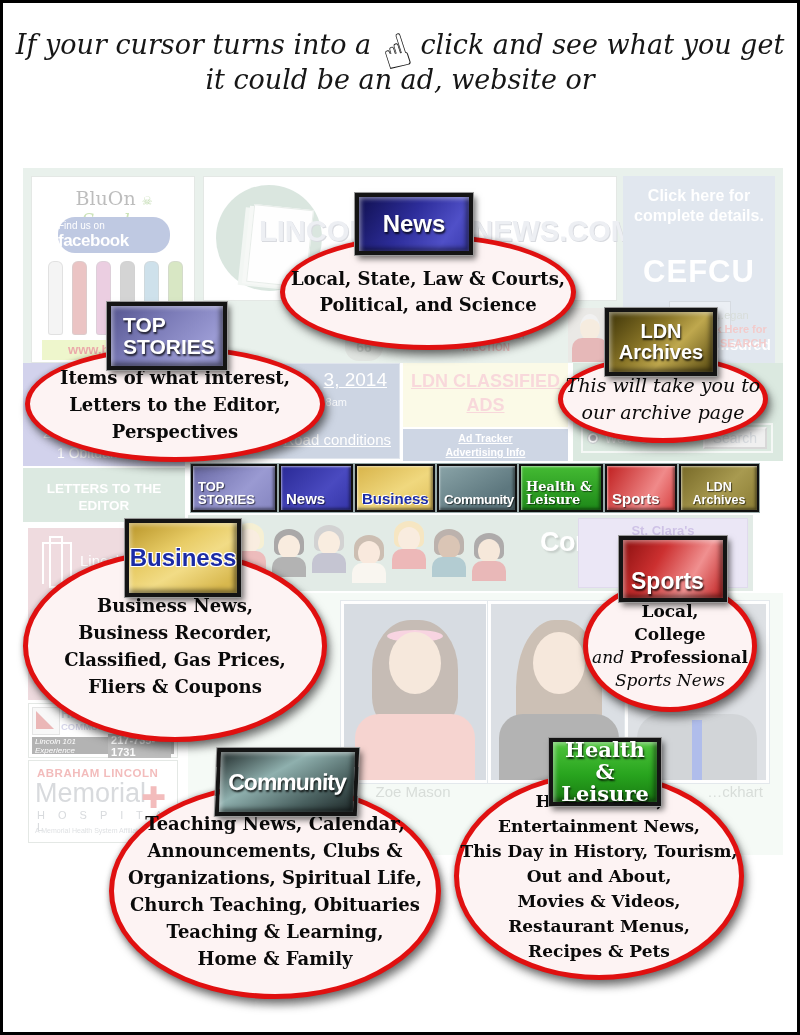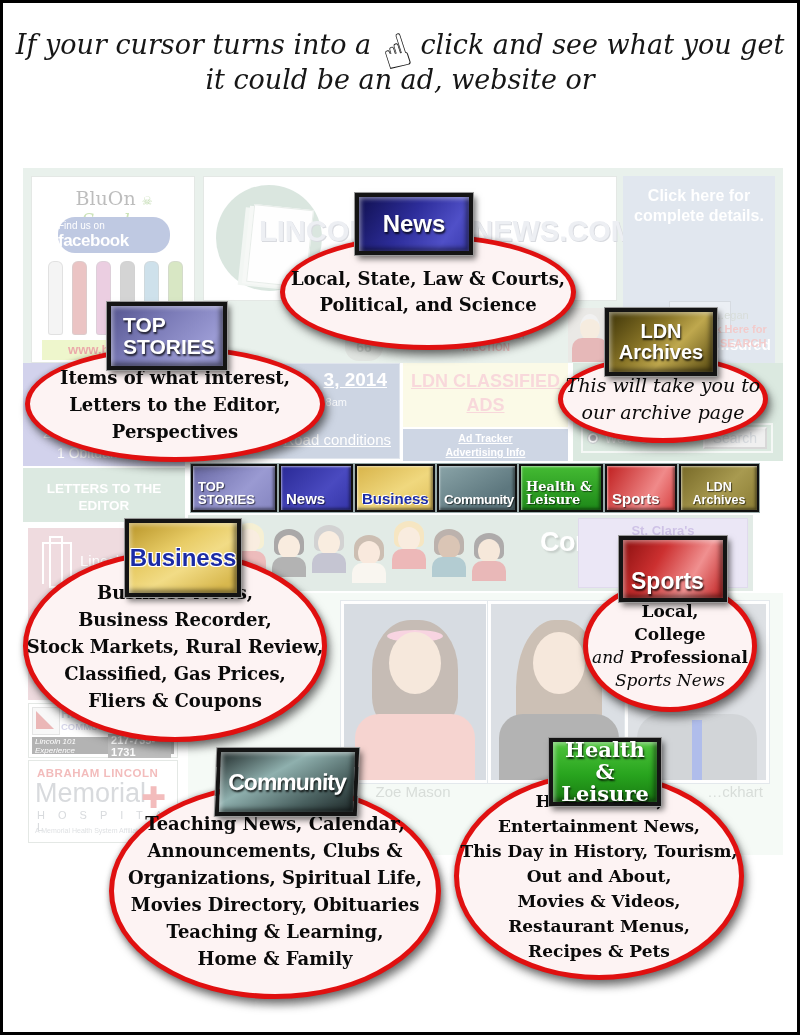--- a/index.html
+++ b/index.html
@@ -34,21 +34,21 @@
   .clerk{left:408px;top:138px;width:110px;font-size:10px;line-height:12px;color:#8a9a92;text-align:center;}
   .clerk .red{color:#d05858;font-weight:bold;}
   .shield66{left:322px;top:166px;width:38px;height:27px;background:#b3bcb1;border-radius:6px 6px 14px 14px;color:#6a7a6e;font-weight:bold;font-size:14px;text-align:center;line-height:27px;}
   .tphoto{left:545px;top:140px;width:44px;height:54px;background:#cac6be;overflow:hidden;}
   .tp-head{position:absolute;left:12px;top:6px;width:20px;height:22px;border-radius:50%;background:#e8cfae;border-top:5px solid #dcdcdc;}
   .tp-body{position:absolute;left:4px;top:30px;width:36px;height:24px;border-radius:10px 10px 0 0;background:#c04848;}
   .tax{left:663px;top:140px;width:90px;text-align:center;font-size:11px;line-height:14px;color:#9aa89e;}
   .tax .red{color:#e07878;font-weight:bold;}
   .purplebox{left:0;top:195px;width:162px;height:103px;background:#8a8ace;color:#fff;font-size:14px;}
   .datepanel{left:165px;top:195px;width:212px;height:96px;background:#7e92b6;border:1px solid #b0bcd0;box-sizing:border-box;color:#eef2f8;}
-  .dp-date{position:absolute;right:12px;top:5px;font-size:19px;font-weight:bold;text-decoration:underline;color:#fff;}
+  .dp-date{position:absolute;right:12px;top:5px;font-size:19px;font-weight:normal;text-decoration:underline;color:#fff;}
   .dp-sm{position:absolute;right:52px;font-size:11px;}
   .road{position:absolute;right:8px;bottom:10px;font-size:15px;color:#fff;text-decoration:underline;}
   .road-icon{position:absolute;right:130px;bottom:8px;width:18px;height:18px;background:#d8c050;transform:rotate(45deg);border:1px solid #a89020;}
   .yellowbox{left:380px;top:195px;width:165px;height:64px;background:#f6f2c2;text-align:center;color:#ef9aa2;font-weight:bold;font-size:18px;line-height:24px;text-decoration:underline;padding-top:6px;box-sizing:border-box;}
   .trackerbox{left:380px;top:261px;width:165px;height:32px;background:#8094ba;text-align:center;color:#fff;font-weight:bold;font-size:10.5px;line-height:14px;text-decoration:underline;padding-top:2px;box-sizing:border-box;}
   .searchpanel{left:550px;top:195px;width:210px;height:98px;background:#a2c6b0;}
   .searchbar{position:absolute;left:8px;bottom:8px;width:192px;height:30px;border:2px solid #e6eee8;display:flex;align-items:center;gap:6px;padding:0 4px;box-sizing:border-box;color:#f2f6f2;font-size:13px;}
   .radio{display:inline-block;width:10px;height:10px;border-radius:50%;background:#fff;border:1px solid #788;}
   .radio.on{box-shadow:inset 0 0 0 2px #fff, inset 0 0 0 6px #334;}
   .searchbtn{margin-left:auto;background:#d8d8d8;border:2px outset #eee;color:#98a2ae;font-size:14px;padding:1px 8px;}
@@ -169,20 +169,21 @@
         <div class="abs logo-pages"></div>
       </div>
       <div class="abs logo-text">LINCOLNDAILYNEWS.COM</div>
     </div>
 
     <div class="abs cefcu">
       <div class="cefcu-l">
         <div>Click here for</div>
         <div>complete details.</div>
       </div>
+      <div class="cefcu-b">CEFCU</div>
       <div class="abs ncua">NCUA</div>
       <div class="abs cefcu-sured">…sured</div>
     </div>
 
     <div class="abs clerk">
       <div>Logan County</div>
       <div>Clerk/Recorder</div>
       <div class="red">SALLY LITTERLY</div>
       <div class="red">…ECTION</div>
     </div>
@@ -343,38 +344,37 @@
       <div class="ln">Letters to the Editor,</div>
       <div class="ln">Perspectives</div>
     </div>
   <div class="oval ov-arch">
       <div class="ln">This will take you to</div>
       <div class="ln">our archive page</div>
     </div>
   <div class="oval ov-biz">
       <div class="ln">Business News,</div>
       <div class="ln">Business Recorder,</div>
-      <div class="ln">Stock Markets, Rural Review,</div>
       <div class="ln">Classified, Gas Prices,</div>
       <div class="ln">Fliers &amp; Coupons</div>
     </div>
   <div class="oval ov-sports">
     <div class="ln">Local,</div>
     <div class="ln">College</div>
     <div class="ln">
       <span class="it">and</span>
       <span>Professional</span>
     </div>
     <div class="ln it">Sports News</div>
   </div>
   <div class="oval ov-comm">
       <div class="ln">Teaching News, Calendar,</div>
       <div class="ln">Announcements, Clubs &amp;</div>
       <div class="ln">Organizations, Spiritual Life,</div>
-      <div class="ln">Movies Directory, Obituaries</div>
+      <div class="ln">Church Teaching, Obituaries</div>
       <div class="ln">Teaching &amp; Learning,</div>
       <div class="ln">Home &amp; Family</div>
     </div>
   <div class="oval ov-hl">
       <div class="ln">Health News,</div>
       <div class="ln">Entertainment News,</div>
       <div class="ln">This Day in History, Tourism,</div>
       <div class="ln">Out and About,</div>
       <div class="ln">Movies &amp; Videos,</div>
       <div class="ln">Restaurant Menus,</div>

